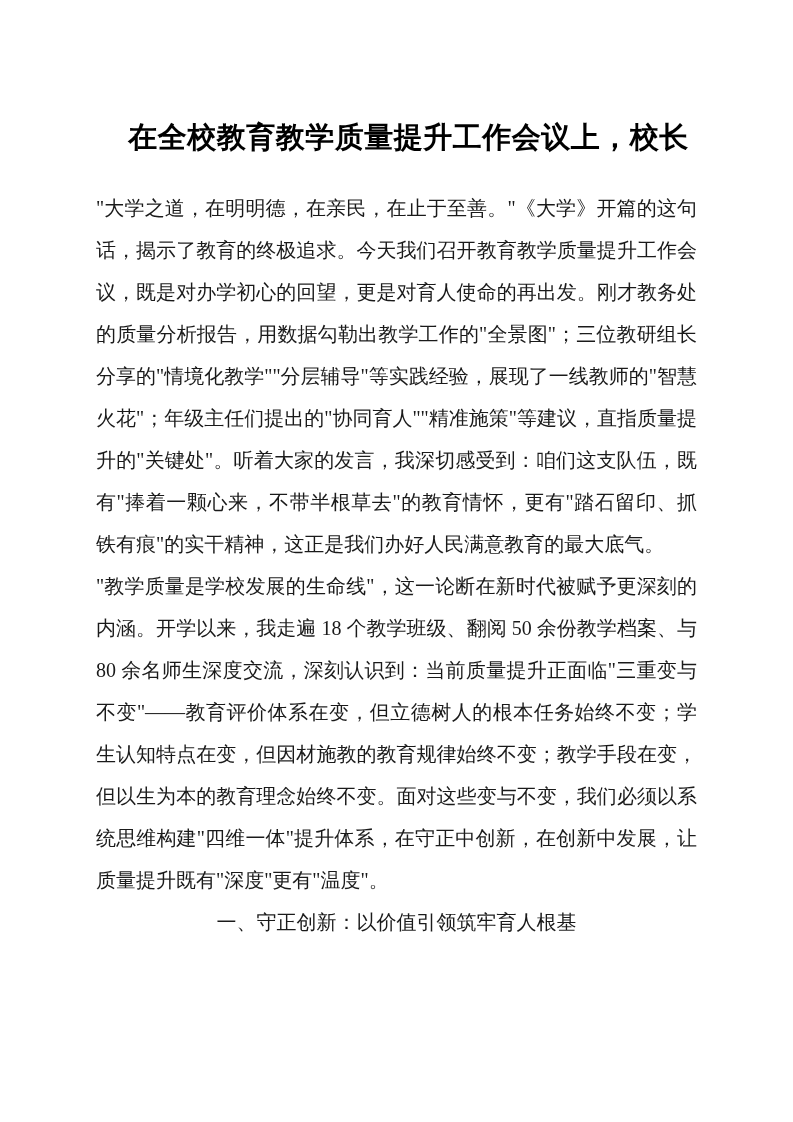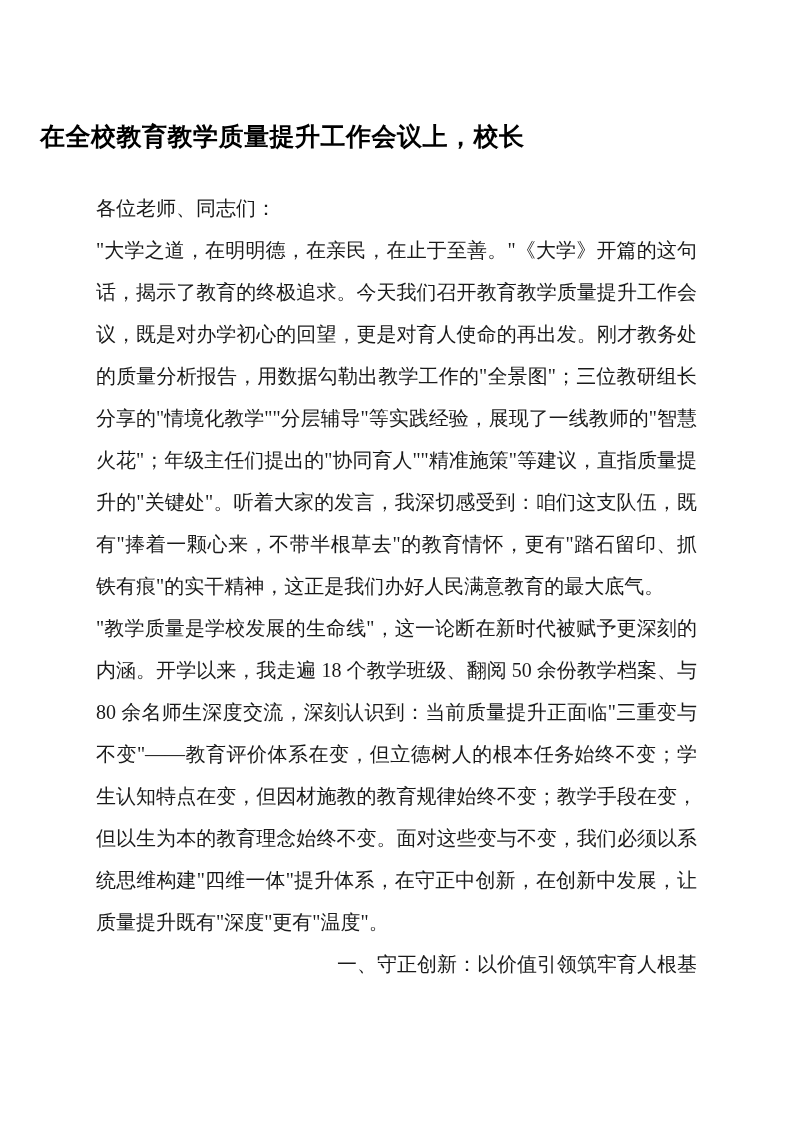--- a/index.html
+++ b/index.html
@@ -11,22 +11,22 @@
     position: relative;
     width: 793px;
     height: 1122px;
     background: #ffffff;
     overflow: hidden;
     font-family: "Liberation Serif", "DejaVu Serif", serif;
   }
   .doc-title {
     margin: 0;
     padding: 112px 16px 0 40px;
-    text-align: left;
-    font-size: 25px;
+    text-align: center;
+    font-size: 29px;
     line-height: 50px;
     font-weight: 700;
     color: #000000;
     letter-spacing: 0.5px;
   }
   .title-line {
     display: block;
     white-space: nowrap;
   }
   .doc-body {
@@ -35,30 +35,29 @@
     line-height: 42px;
     color: #1a1a1a;
     text-align: justify;
     text-justify: inter-character;
   }
   .doc-body p {
     margin: 0;
     padding: 0;
   }
   .section-heading {
-    text-align: right;
+    text-align: center;
   }
 </style>
 </head>
 <body>
 
 <div class="page">
   <h1 class="doc-title">
     <span class="title-line">在全校教育教学质量提升工作会议上，校长</span>
   </h1>
 
   <div class="doc-body">
-    <p>各位老师、同志们：</p>
     <p>"大学之道，在明明德，在亲民，在止于至善。"《大学》开篇的这句话，揭示了教育的终极追求。今天我们召开教育教学质量提升工作会议，既是对办学初心的回望，更是对育人使命的再出发。刚才教务处的质量分析报告，用数据勾勒出教学工作的"全景图"；三位教研组长分享的"情境化教学""分层辅导"等实践经验，展现了一线教师的"智慧火花"；年级主任们提出的"协同育人""精准施策"等建议，直指质量提升的"关键处"。听着大家的发言，我深切感受到：咱们这支队伍，既有"捧着一颗心来，不带半根草去"的教育情怀，更有"踏石留印、抓铁有痕"的实干精神，这正是我们办好人民满意教育的最大底气。</p>
     <p>"教学质量是学校发展的生命线"，这一论断在新时代被赋予更深刻的内涵。开学以来，我走遍 18 个教学班级、翻阅 50 余份教学档案、与 80 余名师生深度交流，深刻认识到：当前质量提升正面临"三重变与不变"——教育评价体系在变，但立德树人的根本任务始终不变；学生认知特点在变，但因材施教的教育规律始终不变；教学手段在变，但以生为本的教育理念始终不变。面对这些变与不变，我们必须以系统思维构建"四维一体"提升体系，在守正中创新，在创新中发展，让质量提升既有"深度"更有"温度"。</p>
     <p class="section-heading">一、守正创新：以价值引领筑牢育人根基</p>
   </div>
 </div>
 
 </body></html>

